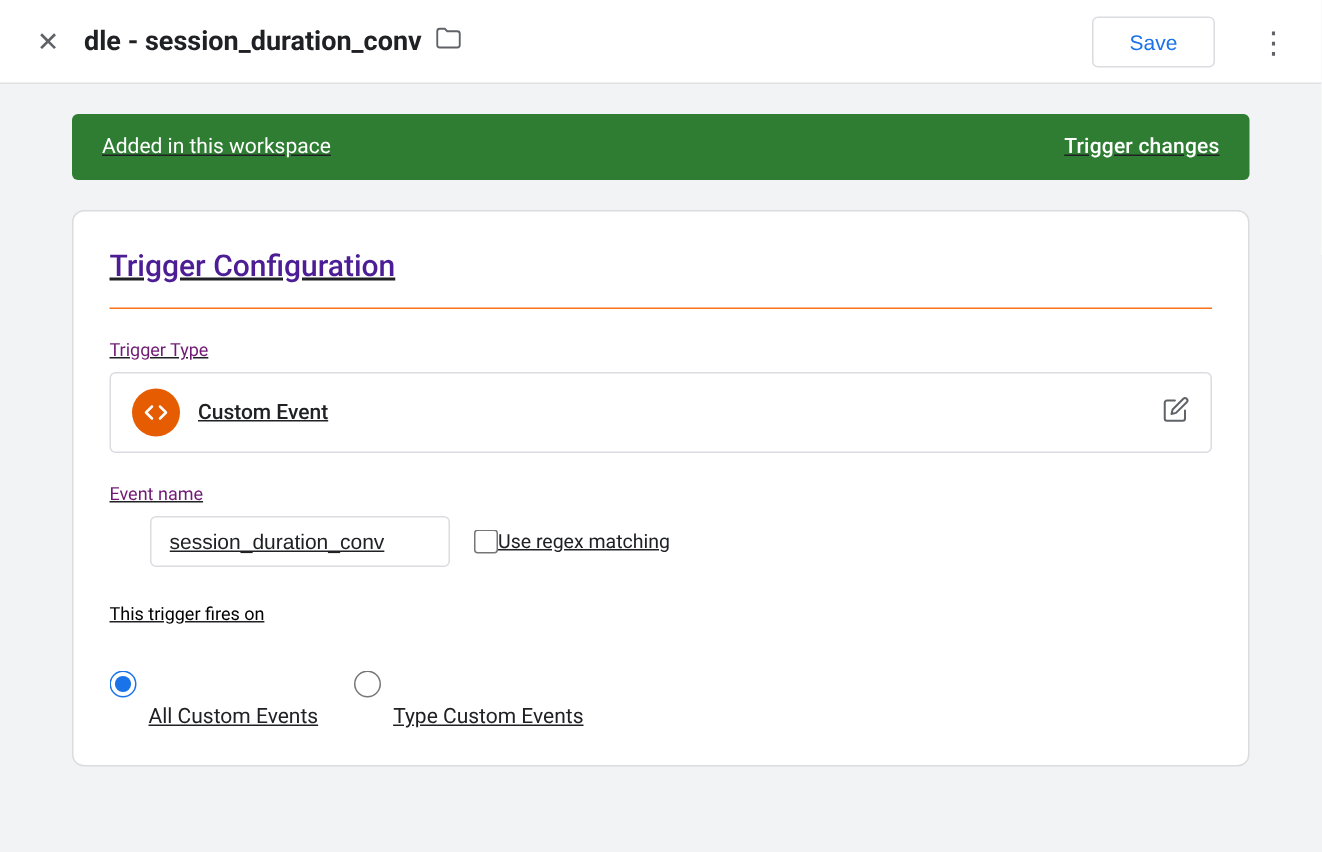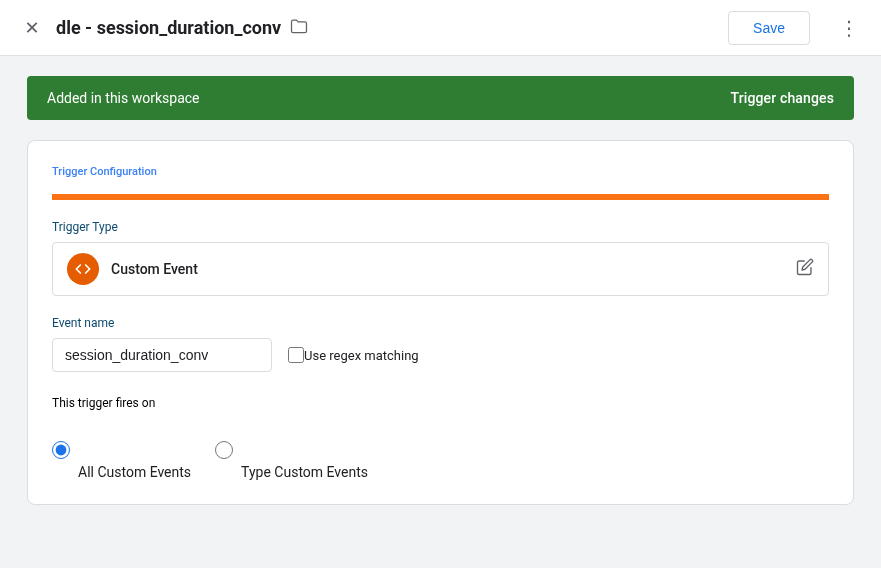--- a/index.html
+++ b/index.html
@@ -68,21 +68,22 @@
       align-items: center;
       justify-content: center;
       cursor: pointer;
       color: #5f6368;
       border-radius: 50%;
       font-size: 20px;
     }
 
     
     .content {
-      padding: 20px 27px;
+      padding: 20px 48px;
+      text-decoration: underline;
     }
 
     
     .banner {
       background: #2e7d32;
       color: #fff;
       display: flex;
       align-items: center;
       justify-content: space-between;
       padding: 14px 20px;
@@ -103,35 +104,35 @@
     }
 
     
     .card {
       background: #fff;
       border-radius: 8px;
       border: 1px solid #dadce0;
       padding: 24px;
     }
     .card-title {
-      font-size: 11px;
+      font-size: 20px;
       font-weight: 500;
-      color: #3b82f6;
+      color: #4c1d95;
       margin-bottom: 20px;
       padding-bottom: 16px;
-      border-bottom: 6px solid #f97316;
+      border-bottom: 1px solid #f97316;
     }
 
     
     .section {
       margin-bottom: 20px;
     }
     .section-label {
       font-size: 12px;
-      color: #0c4a6e;
+      color: #701a75;
       margin-bottom: 8px;
       font-weight: 400;
     }
 
     
     .trigger-type-selector {
       display: flex;
       align-items: center;
       border: 1px solid #dadce0;
       border-radius: 4px;
@@ -172,22 +173,23 @@
       display: flex;
       align-items: center;
       gap: 16px;
     }
     .event-name-input {
       border: 1px solid #dadce0;
       border-radius: 4px;
       padding: 8px 12px;
       font-size: 14px;
       color: #202124;
-      width: 220px;
+      width: 200px;
       outline: none;
+      margin-left: 27px;
     }
     .regex-checkbox-row {
       display: flex;
       align-items: center;
       gap: 0;
     }
     .regex-checkbox {
       width: 16px;
       height: 16px;
       cursor: pointer;

